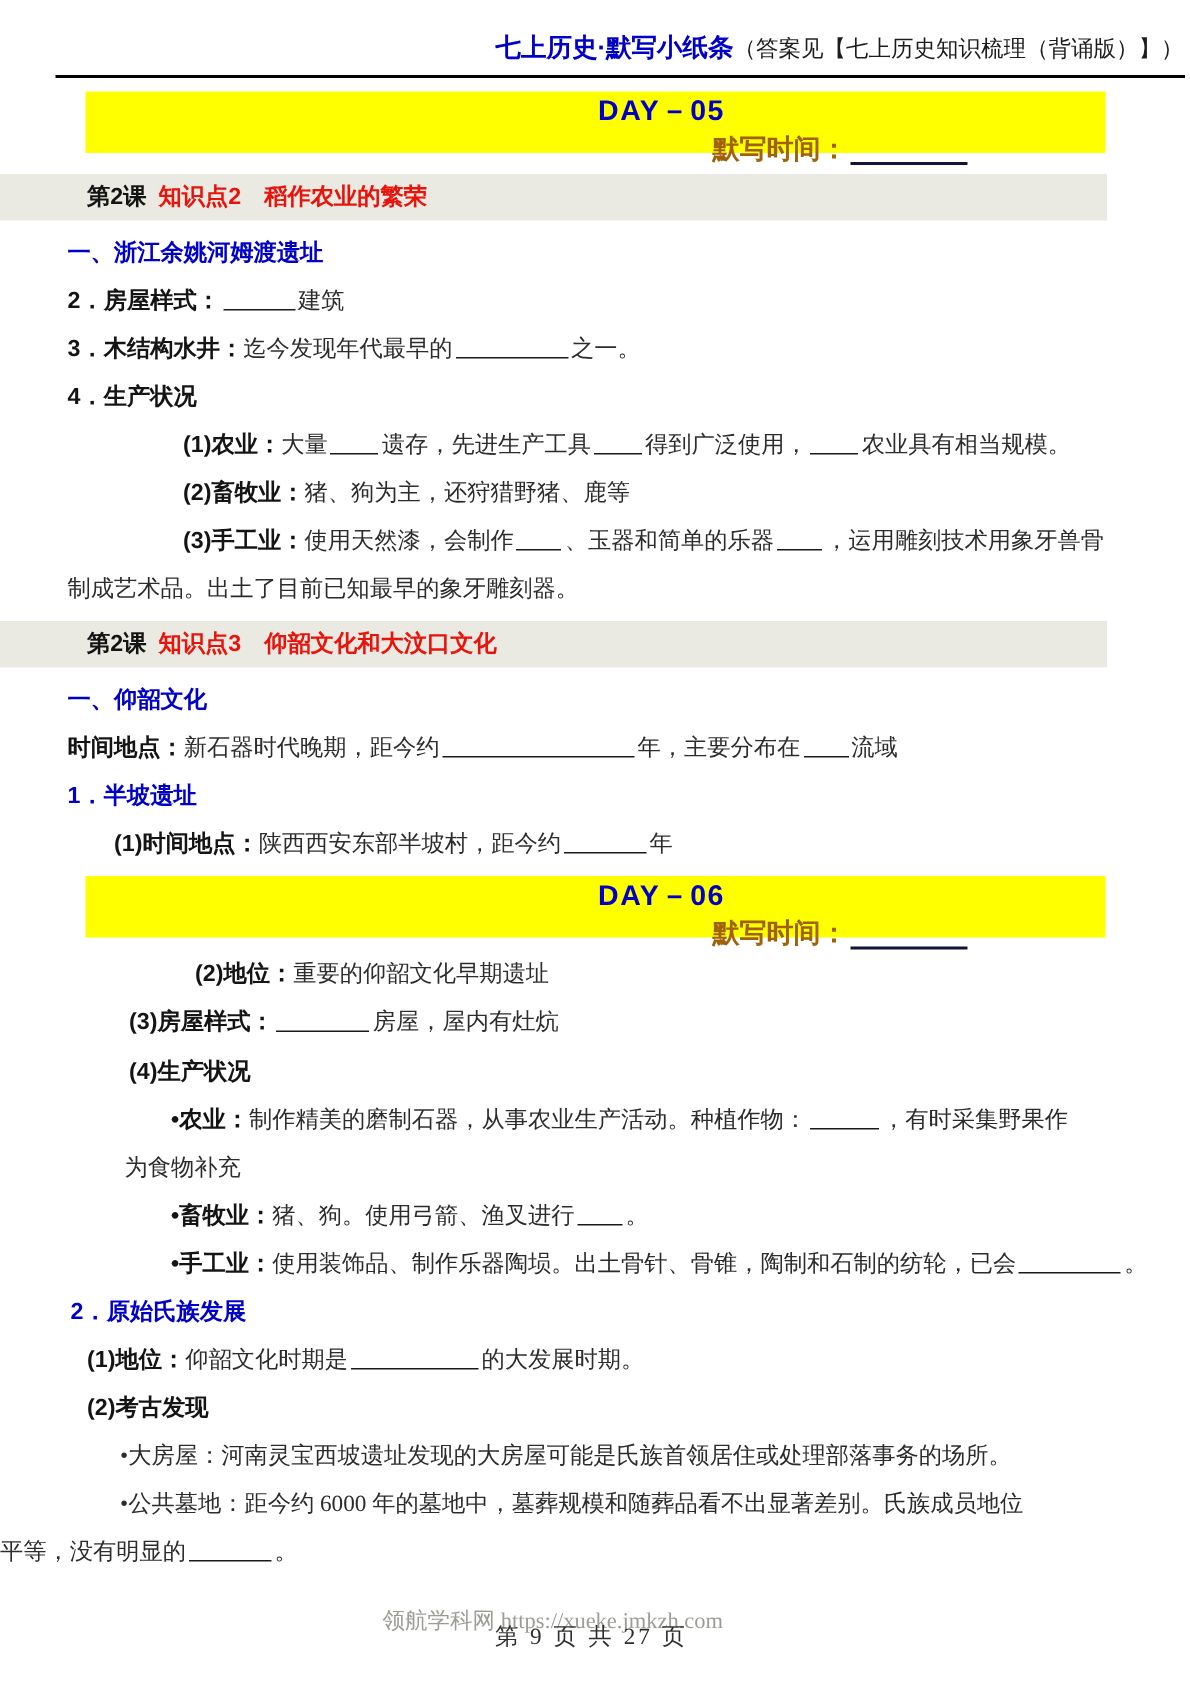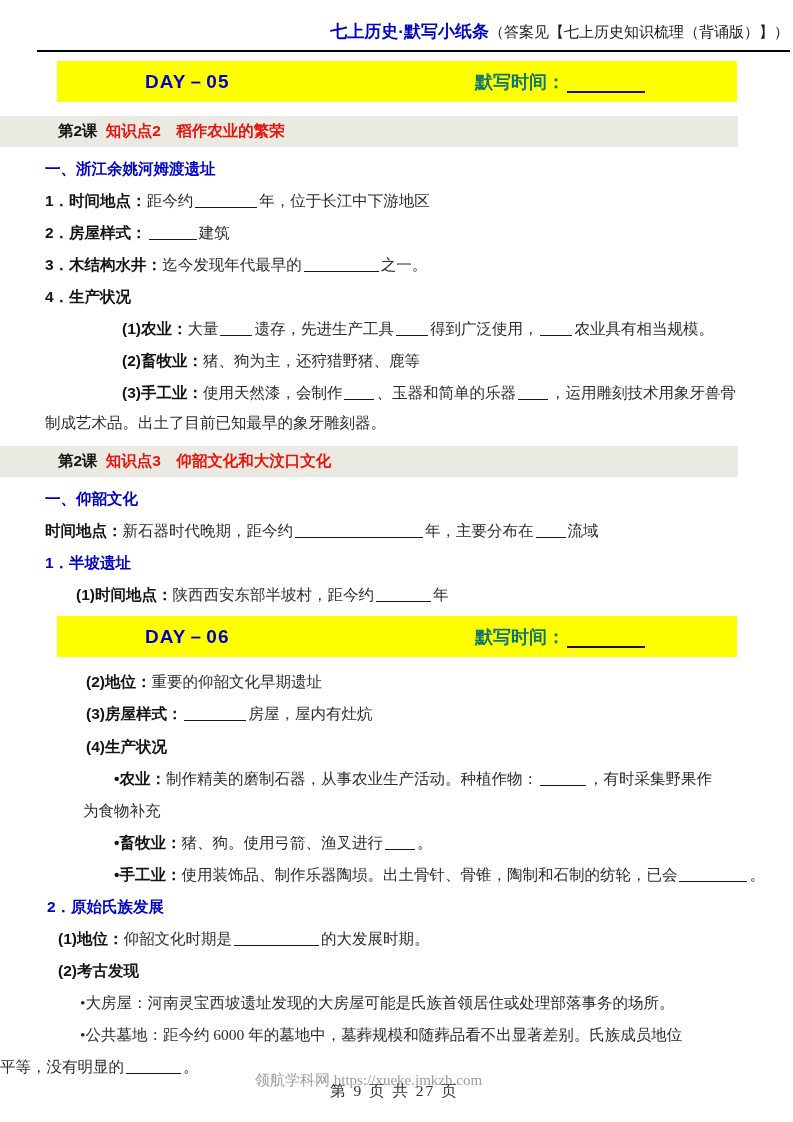--- a/index.html
+++ b/index.html
@@ -5,23 +5,23 @@
   html,body{margin:0;padding:0;background:#fff;}
   .page{position:relative;width:793px;height:1122px;background:#ffffff;overflow:hidden;
         font-family:"Liberation Serif",serif;color:#262626;}
   
   .header{padding:20px 4px 0 0;text-align:right;white-space:nowrap;}
   .hdr-title{font-family:"Liberation Sans",sans-serif;font-weight:bold;font-size:17px;color:#0000c6;}
   .hdr-sub{font-size:15px;color:#1c1c1c;}
   .rule{border:0;border-top:2px solid #000;margin:7px 0 9px 37px;width:753px;}
   
   .daybar{margin:0 0 14px 57px;width:680px;height:41px;background:#ffff00;
-          display:flex;align-items:center;font-family:"Liberation Sans",sans-serif;}
+          display:flex;align-items:center;font-family:"Liberation Sans",sans-serif;flex-direction:column;}
   .day-label{margin-left:88px;font-weight:bold;font-size:19px;color:#0000c6;letter-spacing:1px;}
-  .time-label{margin-left:auto;margin-right:92px;font-weight:bold;font-size:18px;color:#0f766e;}
+  .time-label{margin-left:auto;margin-right:92px;font-weight:bold;font-size:18px;color:#a16207;}
   .time-blank{display:inline-block;width:78px;height:1em;border-bottom:2px solid #14143a;vertical-align:-5px;margin-left:2px;}
   
   .lessonbar{width:680px;background:#eaeae2;padding:5px 0 5px 58px;margin:2px 0 11px 0;
              font-family:"Liberation Sans",sans-serif;font-size:15.5px;white-space:nowrap;}
   .lesson-no{font-weight:bold;color:#141414;margin-right:8px;}
   .lesson-point{font-weight:bold;color:#e8140c;}
   
   .line{line-height:21px;margin-bottom:11px;white-space:nowrap;font-size:15.5px;}
   .s-plain{color:#2c2c2c;}
   .s-bold{font-family:"Liberation Sans",sans-serif;font-weight:bold;color:#141414;}
@@ -39,38 +39,37 @@
     <span class="hdr-title">七上历史·默写小纸条</span><span class="hdr-sub">（答案见【七上历史知识梳理（背诵版）】）</span>
   </div>
   <hr class="rule">
   <div id="content">
       <div class="daybar">
         <span class="day-label">DAY－05</span>
         <span class="time-label">默写时间：<span class="time-blank" style="width: 78px;"></span></span>
       </div>
       <div class="lessonbar"><span class="lesson-no">第2课</span><span class="lesson-point">知识点2　稻作农业的繁荣</span></div>
       <div class="line" style="padding-left: 45px;"><span class="s-blue">一、浙江余姚河姆渡遗址</span></div>
-      <div class="line" style="padding-left: 45px;"><span class="s-bold">1．时间地点：</span><span class="s-plain">距今约</span><span class="blank" style="width: 62px;"></span><span class="s-plain">年，位于长江中下游地区</span></div>
       <div class="line" style="padding-left: 45px;"><span class="s-bold">2．房屋样式：</span><span class="blank" style="width: 48px;"></span><span class="s-plain">建筑</span></div>
       <div class="line" style="padding-left: 45px;"><span class="s-bold">3．木结构水井：</span><span class="s-plain">迄今发现年代最早的</span><span class="blank" style="width: 75px;"></span><span class="s-plain">之一。</span></div>
       <div class="line" style="padding-left: 45px;"><span class="s-bold">4．生产状况</span></div>
       <div class="line" style="padding-left: 122px;"><span class="s-bold">(1)农业：</span><span class="s-plain">大量</span><span class="blank" style="width: 32px;"></span><span class="s-plain">遗存，先进生产工具</span><span class="blank" style="width: 32px;"></span><span class="s-plain">得到广泛使用，</span><span class="blank" style="width: 32px;"></span><span class="s-plain">农业具有相当规模。</span></div>
       <div class="line" style="padding-left: 122px;"><span class="s-bold">(2)畜牧业：</span><span class="s-plain">猪、狗为主，还狩猎野猪、鹿等</span></div>
       <div class="line" style="padding-left: 122px;"><span class="s-bold">(3)手工业：</span><span class="s-plain">使用天然漆，会制作</span><span class="blank" style="width: 30px;"></span><span class="s-plain">、玉器和简单的乐器</span><span class="blank" style="width: 30px;"></span><span class="s-plain">，运用雕刻技术用象牙兽骨</span></div>
-      <div class="line" style="padding-left: 45px; font-family: Liberation Mono, monospace;"><span class="s-plain">制成艺术品。出土了目前已知最早的象牙雕刻器。</span></div>
+      <div class="line" style="padding-left: 45px;"><span class="s-plain">制成艺术品。出土了目前已知最早的象牙雕刻器。</span></div>
       <div class="lessonbar"><span class="lesson-no">第2课</span><span class="lesson-point">知识点3　仰韶文化和大汶口文化</span></div>
       <div class="line" style="padding-left: 45px;"><span class="s-blue">一、仰韶文化</span></div>
       <div class="line" style="padding-left: 45px;"><span class="s-bold">时间地点：</span><span class="s-plain">新石器时代晚期，距今约</span><span class="blank" style="width: 128px;"></span><span class="s-plain">年，主要分布在</span><span class="blank" style="width: 30px;"></span><span class="s-plain">流域</span></div>
       <div class="line" style="padding-left: 45px;"><span class="s-blue">1．半坡遗址</span></div>
       <div class="line" style="padding-left: 76px;"><span class="s-bold">(1)时间地点：</span><span class="s-plain">陕西西安东部半坡村，距今约</span><span class="blank" style="width: 55px;"></span><span class="s-plain">年</span></div>
       <div class="daybar">
         <span class="day-label">DAY－06</span>
         <span class="time-label">默写时间：<span class="time-blank" style="width: 78px;"></span></span>
       </div>
-      <div class="line" style="padding-left: 86px;"><span class="s-bold">(2)地位：</span><span class="s-plain">重要的仰韶文化早期遗址</span></div>
+      <div class="line" style="padding-left: 86px; margin-left: 44px;"><span class="s-bold">(2)地位：</span><span class="s-plain">重要的仰韶文化早期遗址</span></div>
       <div class="line" style="padding-left: 86px;"><span class="s-bold">(3)房屋样式：</span><span class="blank" style="width: 62px;"></span><span class="s-plain">房屋，屋内有灶炕</span></div>
       <div class="line" style="padding-left: 86px; margin-top: 12px;"><span class="s-bold">(4)生产状况</span></div>
       <div class="line" style="padding-left: 114px;"><span class="s-bold">•农业：</span><span class="s-plain">制作精美的磨制石器，从事农业生产活动。种植作物：</span><span class="blank" style="width: 46px;"></span><span class="s-plain">，有时采集野果作</span></div>
       <div class="line" style="padding-left: 83px;"><span class="s-plain">为食物补充</span></div>
       <div class="line" style="padding-left: 114px;"><span class="s-bold">•畜牧业：</span><span class="s-plain">猪、狗。使用弓箭、渔叉进行</span><span class="blank" style="width: 30px;"></span><span class="s-plain">。</span></div>
       <div class="line" style="padding-left: 114px;"><span class="s-bold">•手工业：</span><span class="s-plain">使用装饰品、制作乐器陶埙。出土骨针、骨锥，陶制和石制的纺轮，已会</span><span class="blank" style="width: 68px;"></span><span class="s-plain">。</span></div>
       <div class="line" style="padding-left: 47px;"><span class="s-blue">2．原始氏族发展</span></div>
       <div class="line" style="padding-left: 58px;"><span class="s-bold">(1)地位：</span><span class="s-plain">仰韶文化时期是</span><span class="blank" style="width: 85px;"></span><span class="s-plain">的大发展时期。</span></div>
       <div class="line" style="padding-left: 58px;"><span class="s-bold">(2)考古发现</span></div>
       <div class="line" style="padding-left: 80px;"><span class="s-plain">•大房屋：河南灵宝西坡遗址发现的大房屋可能是氏族首领居住或处理部落事务的场所。</span></div>

